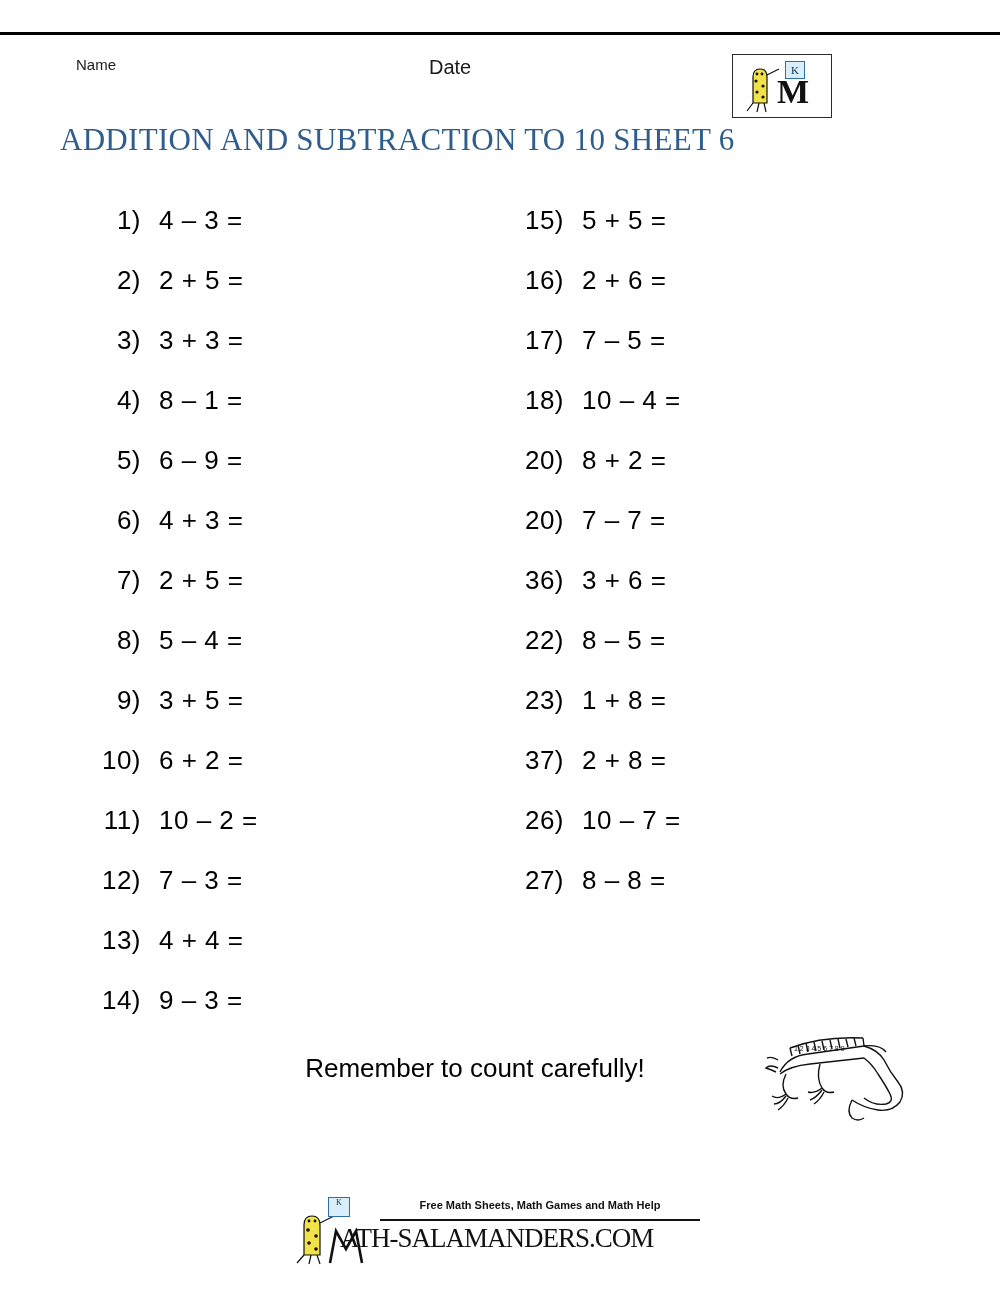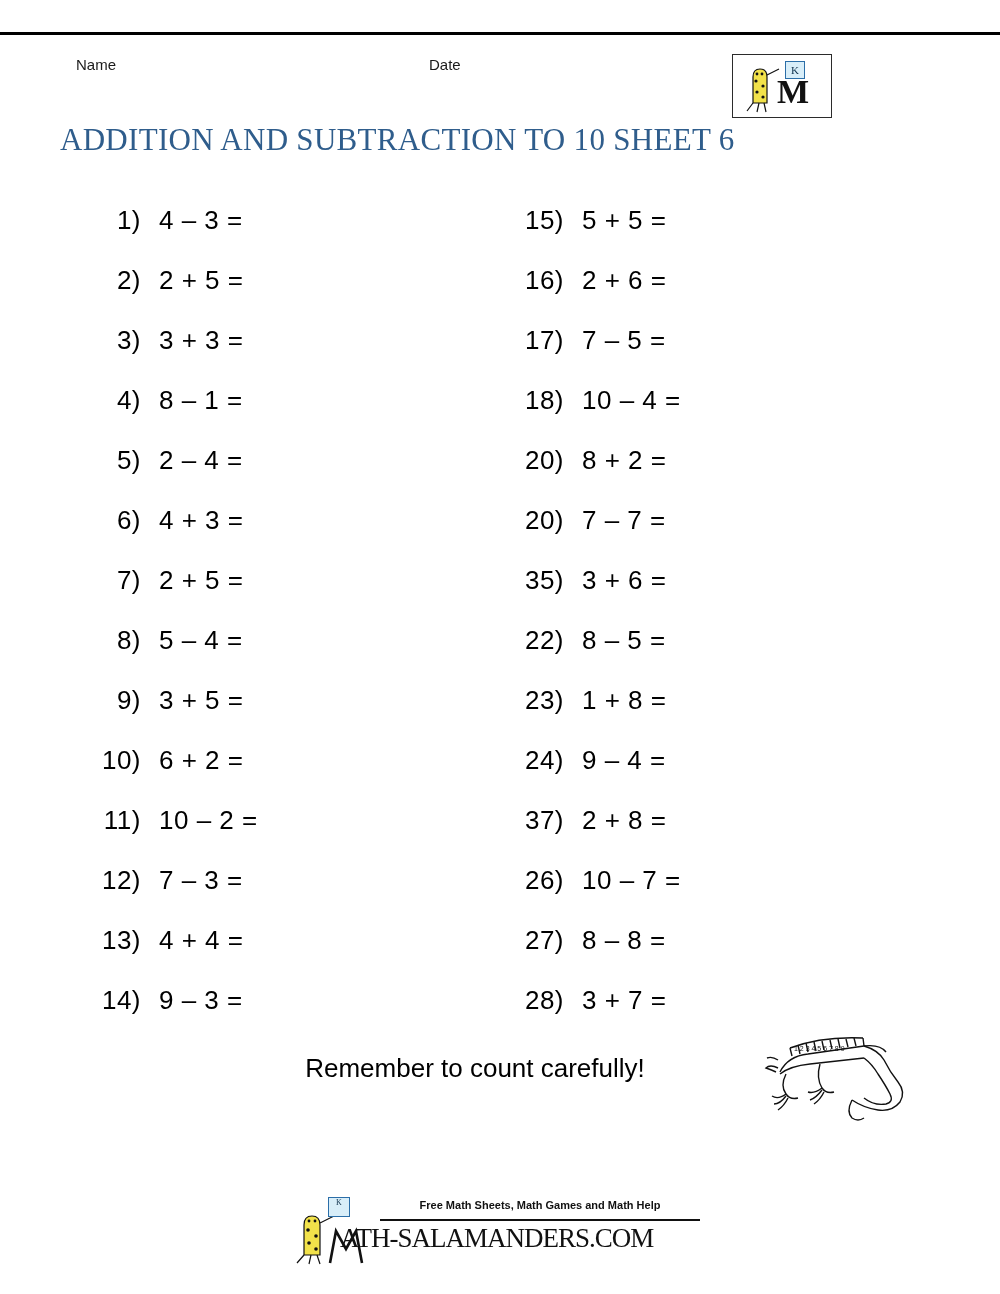--- a/index.html
+++ b/index.html
@@ -35,21 +35,21 @@
     position: absolute;
     left: 60px;
     top: 0;
     font-size: 15px;
     color: #1a1a1a;
   }
   .date-label {
     position: absolute;
     left: 413px;
     top: 0;
-    font-size: 15px;
+    font-size: 20px;
     color: #1a1a1a;
   }
   .logo-box {
     position: absolute;
     right: 44px;
     top: -2px;
     width: 98px;
     height: 62px;
     border: 1px solid #2b2b2b;
     background: #ffffff;
@@ -257,21 +257,21 @@
     <div class="q-row">
       <span class="q-num">3)</span>
       <span class="q-expr">3 + 3 =</span>
     </div>
     <div class="q-row">
       <span class="q-num">4)</span>
       <span class="q-expr">8 – 1 =</span>
     </div>
     <div class="q-row">
       <span class="q-num">5)</span>
-      <span class="q-expr">2 – 4 =</span>
+      <span class="q-expr">6 – 9 =</span>
     </div>
     <div class="q-row">
       <span class="q-num">6)</span>
       <span class="q-expr">4 + 3 =</span>
     </div>
     <div class="q-row">
       <span class="q-num">7)</span>
       <span class="q-expr">2 + 5 =</span>
     </div>
     <div class="q-row">
@@ -323,50 +323,42 @@
     </div>
     <div class="q-row">
       <span class="q-num wide">20)</span>
       <span class="q-expr">8 + 2 =</span>
     </div>
     <div class="q-row">
       <span class="q-num wide">20)</span>
       <span class="q-expr">7 – 7 =</span>
     </div>
     <div class="q-row">
-      <span class="q-num wide">35)</span>
+      <span class="q-num wide">36)</span>
       <span class="q-expr">3 + 6 =</span>
     </div>
     <div class="q-row">
       <span class="q-num wide">22)</span>
       <span class="q-expr">8 – 5 =</span>
     </div>
     <div class="q-row">
       <span class="q-num wide">23)</span>
       <span class="q-expr">1 + 8 =</span>
     </div>
     <div class="q-row">
-      <span class="q-num wide">24)</span>
-      <span class="q-expr">9 – 4 =</span>
-    </div>
-    <div class="q-row">
       <span class="q-num wide">37)</span>
       <span class="q-expr">2 + 8 =</span>
     </div>
     <div class="q-row">
       <span class="q-num wide">26)</span>
       <span class="q-expr">10 – 7 =</span>
     </div>
     <div class="q-row">
       <span class="q-num wide">27)</span>
       <span class="q-expr">8 – 8 =</span>
-    </div>
-    <div class="q-row">
-      <span class="q-num wide">28)</span>
-      <span class="q-expr">3 + 7 =</span>
     </div>
   </div>
 
 </div>
 
 <div class="footer-note">
   <span>Remember to count carefully!</span>
 </div>
 
 <svg class="lizard" viewBox="0 0 150 120">

